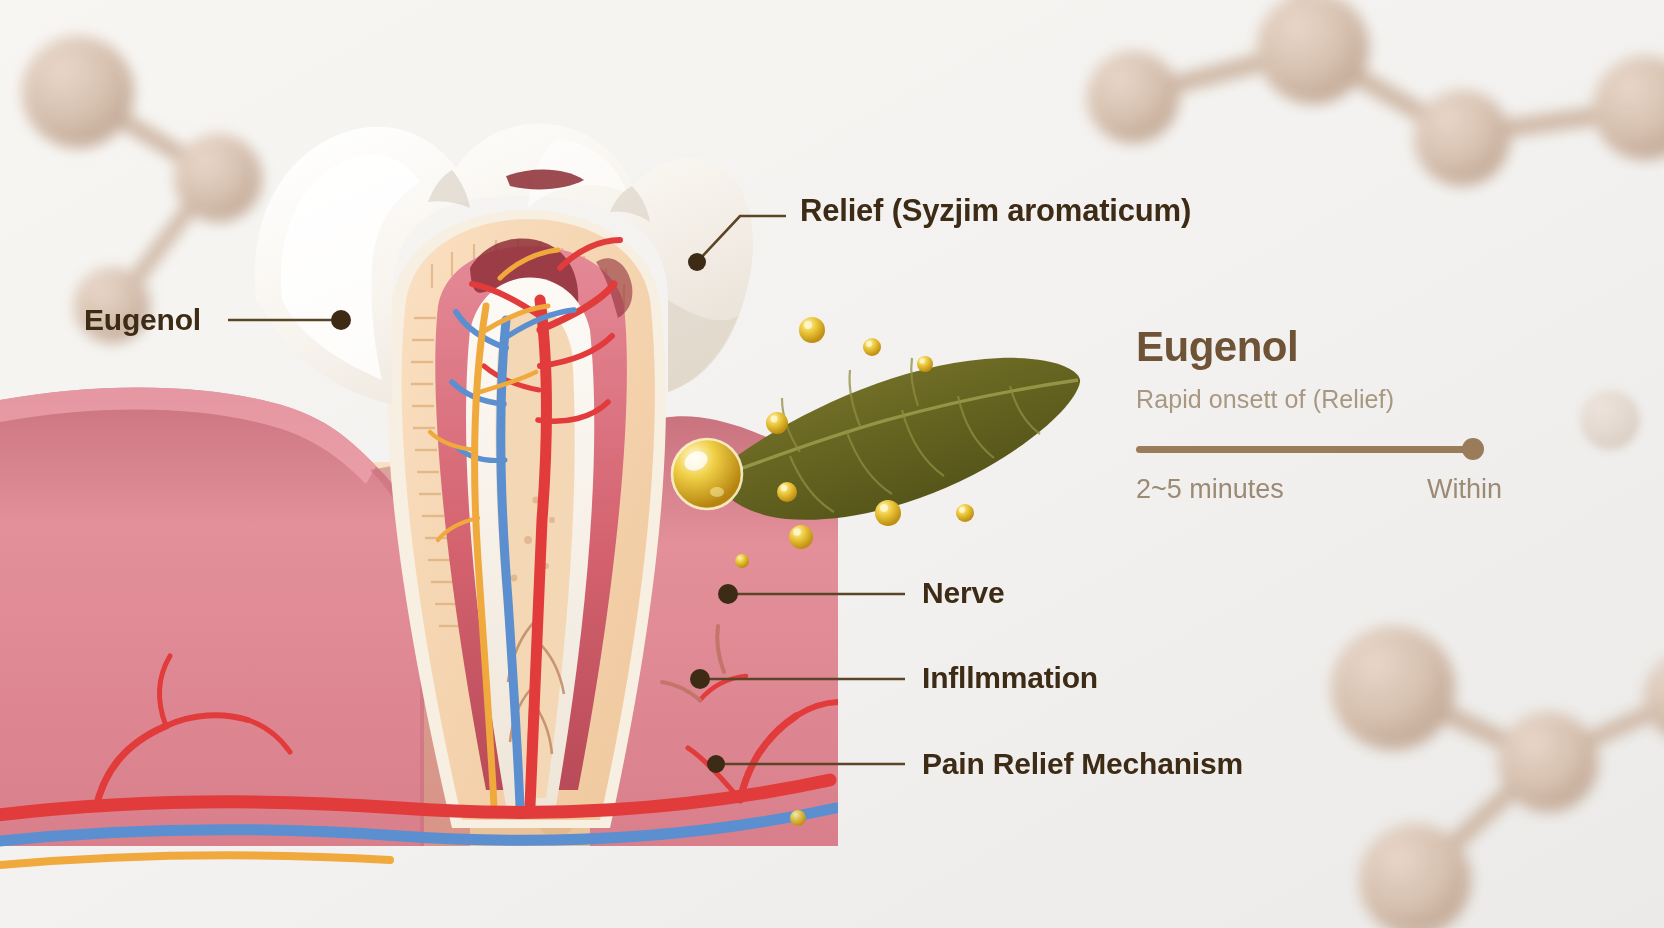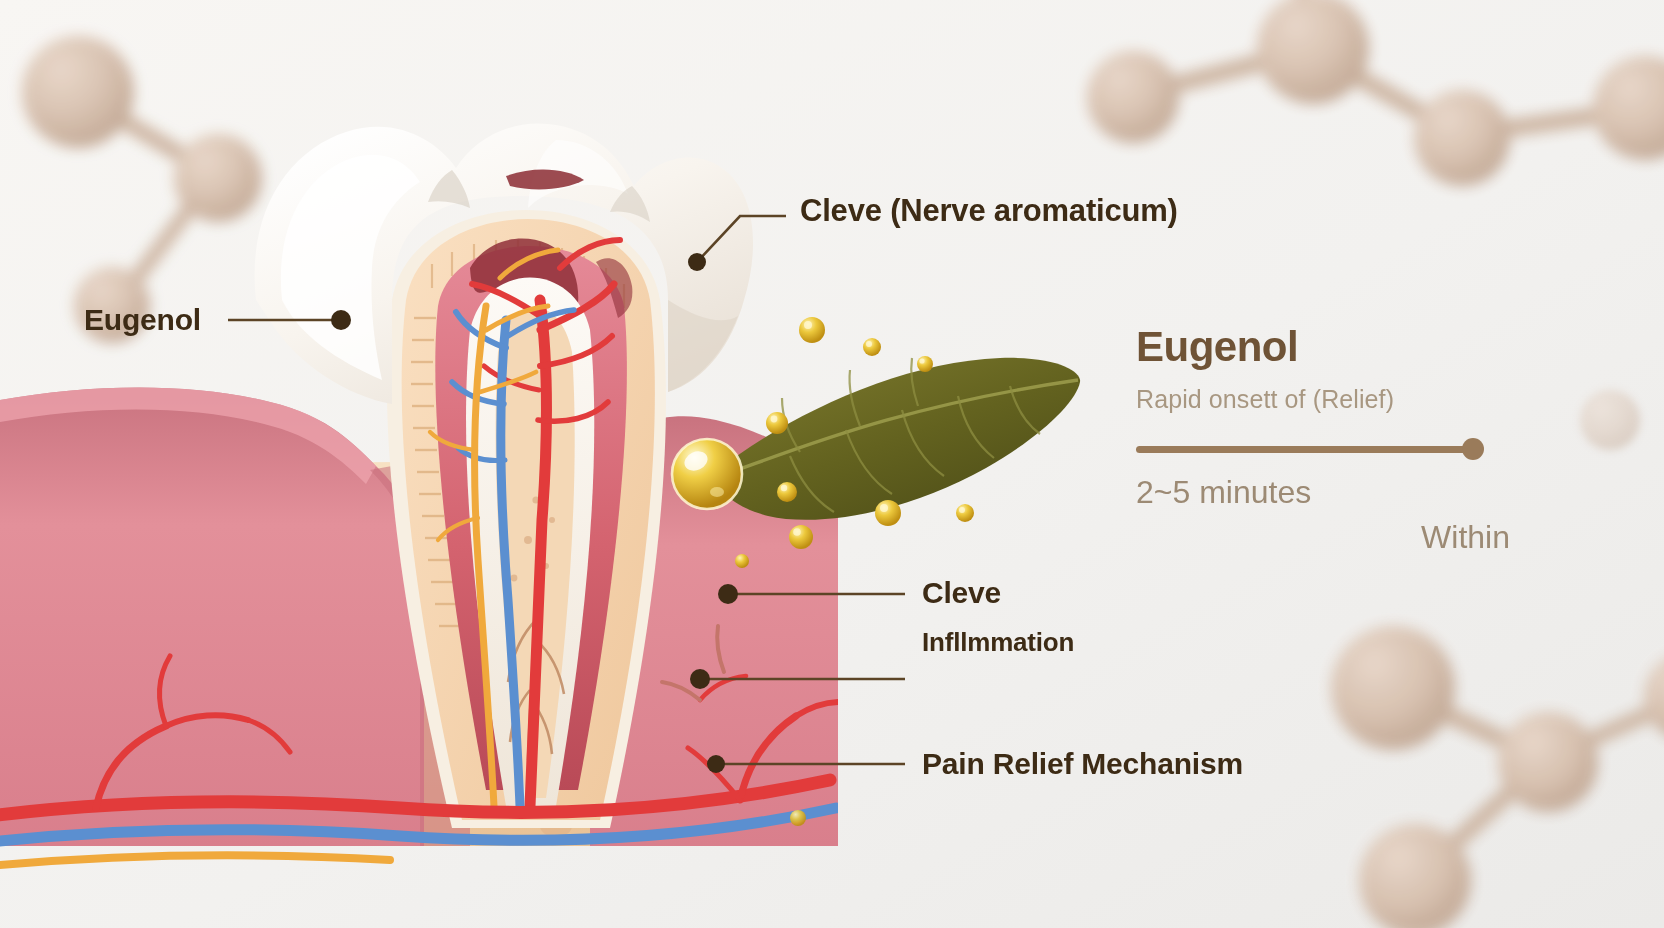--- a/index.html
+++ b/index.html
@@ -27,21 +27,21 @@
   .label {
     position: absolute;
     color: #3d2b15;
     font-weight: bold;
     white-space: nowrap;
     letter-spacing: -0.2px;
   }
   .label-clove   { left: 800px; top: 193px;  font-size: 31px; }
   .label-eugenol { left: 84px;  top: 303px;  font-size: 30px; }
   .label-nerve   { left: 922px; top: 576px;  font-size: 30px; }
-  .label-inflam  { left: 922px; top: 627px;  font-size: 26px; }
+  .label-inflam  { left: 922px; top: 661px;  font-size: 30px; }
   .label-pain    { left: 922px; top: 747px;  font-size: 30px; text-align: right; }
 
   
   #info-panel {
     position: absolute;
     left: 1136px;
     top: 325px;
     width: 400px;
   }
   #info-title {
@@ -84,26 +84,26 @@
     background: #9a7b5a;
   }
   #timeline-labels {
     position: relative;
     margin-top: 14px;
     width: 374px;
     height: 34px;
   }
   .tl-label {
     position: absolute;
-    font-size: 32px;
+    font-size: 27px;
     color: #9c8a74;
     white-space: nowrap;
   }
   #tl-start { left: 0; top: 0; }
-  #tl-end   { right: 0; top: 0; margin-top: 45px; }
+  #tl-end   { right: 8px; top: 0; }
 </style>
 </head>
 <body>
 
 <div id="scene">
 
   <svg class="bg-svg" viewBox="0 0 1664 928">
     <defs>
       <radialGradient id="atomG" cx="35%" cy="30%" r="75%">
         <stop offset="0%" stop-color="#e8d6c8"></stop>
@@ -482,25 +482,25 @@
     </g>
     <g fill="#3d2b15">
       <circle cx="697" cy="262" r="9"></circle>
       <circle cx="341" cy="320" r="10"></circle>
       <circle cx="728" cy="594" r="10"></circle>
       <circle cx="700" cy="679" r="10"></circle>
       <circle cx="716" cy="764" r="9"></circle>
     </g>
   </svg>
 
-  <div class="label label-clove">Cleve (Nerve aromaticum)</div>
+  <div class="label label-clove">Relief (Syzjim aromaticum)</div>
 
   <div class="label label-eugenol">Eugenol</div>
 
-  <div class="label label-nerve">Cleve</div>
+  <div class="label label-nerve">Nerve</div>
 
   <div class="label label-inflam">Infllmmation</div>
 
   <div class="label label-pain">Pain Relief Mechanism</div>
 
   <div id="info-panel">
     <div id="info-title">Eugenol</div>
 
     <div id="info-subtitle">Rapid onsett of (Relief)</div>
 

